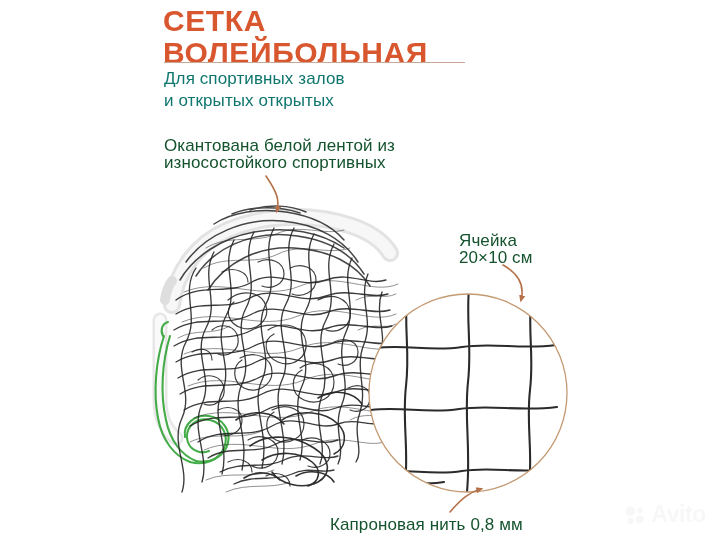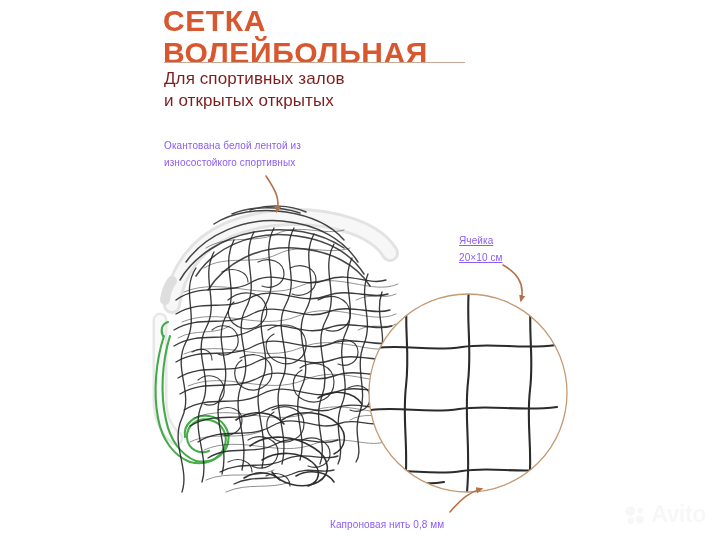--- a/index.html
+++ b/index.html
@@ -45,37 +45,37 @@
     background: #c9a795;
   }
 
   .subtitle {
     position: absolute;
     left: 164px;
     top: 68px;
     width: 340px;
     font-size: 17px;
     line-height: 22px;
-    color: #7f1d1d;
+    color: #0f766e;
     letter-spacing: 0.1px;
   }
   .subtitle div { white-space: nowrap; }
 
   
   .callout {
     position: absolute;
-    color: #8b5cf6;
-    font-size: 10px;
+    color: #14532d;
+    font-size: 17px;
     line-height: 17px;
     letter-spacing: 0.1px;
   }
   .callout div { white-space: nowrap; }
 
   .callout-tape  { left: 164px; top: 137px; }
-  .callout-mesh  { left: 459px; top: 232px; text-align: left; text-decoration: underline; }
+  .callout-mesh  { left: 459px; top: 232px; text-align: left; }
   .callout-thread{ left: 330px; top: 516px; }
 
   
   .art {
     position: absolute;
     left: 0; top: 0;
     width: 720px; height: 540px;
     pointer-events: none;
   }
 

